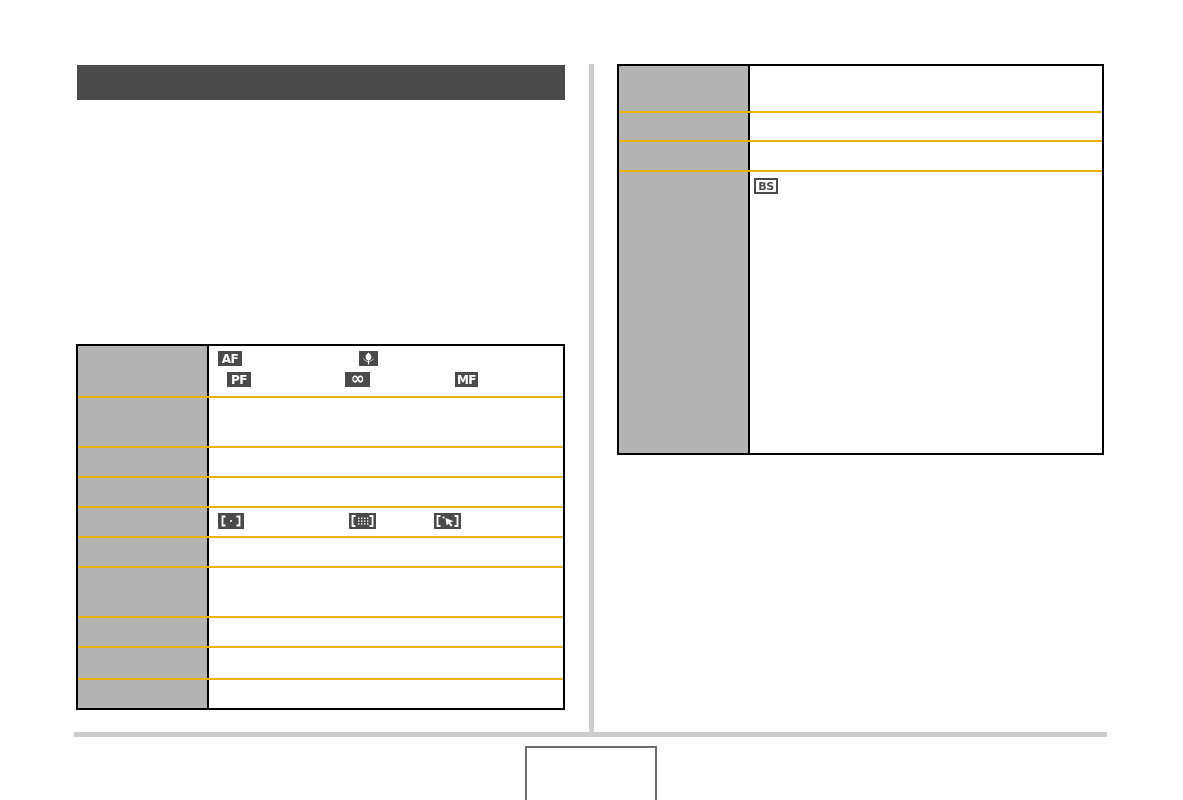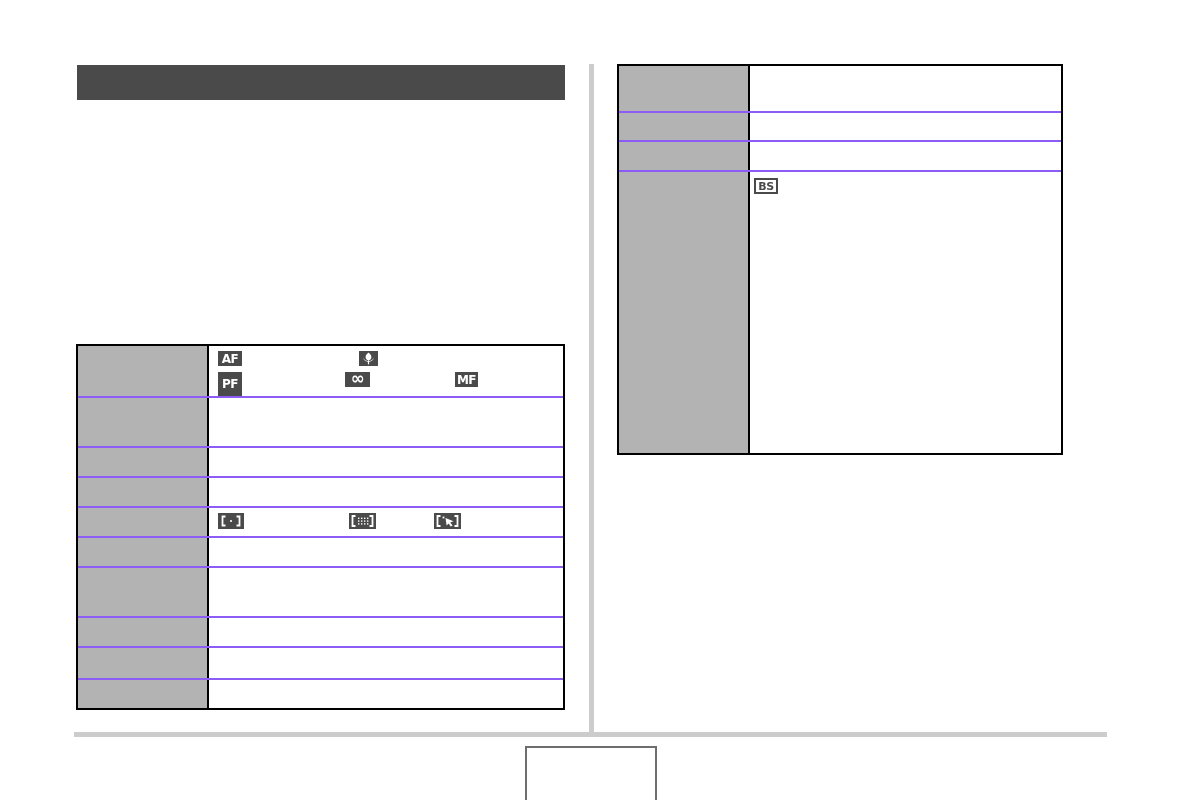--- a/index.html
+++ b/index.html
@@ -8,27 +8,27 @@
     font-family:"DejaVu Sans", sans-serif;
   }
   *{box-sizing:border-box;}
   .abs{position:absolute;}
 
   
   .title-bar{left:77px;top:65px;width:488px;height:35px;background:#4a4a4a;}
 
   
   .spec-table{border:2px solid #000;background:#fff;}
-  .tr{display:flex;width:100%;border-bottom:2px solid #8b5cf6;}
+  .tr{display:flex;width:100%;border-bottom:2px solid #eab308;}
   .tr.last{border-bottom:none;}
   .td-label{width:131px;background:#b3b3b3;border-right:2px solid #000;flex:none;}
   .td-content{flex:1;background:#fff;position:relative;}
 
   .left-table{left:76px;top:344px;width:489px;height:366px;}
-  .right-table{left:617px;top:64px;width:446px;height:391px;}
+  .right-table{left:617px;top:64px;width:487px;height:391px;}
 
   
   .badge{
     position:absolute;background:#4a4a4a;color:#fff;font-weight:bold;
     display:flex;align-items:center;justify-content:center;
     font-size:12px;letter-spacing:-0.5px;line-height:1;
   }
   .badge.inf{font-size:17px;padding-bottom:2px;}
   .bs-badge{
     position:absolute;background:#fff;color:#4a4a4a;border:2px solid #4a4a4a;
@@ -56,21 +56,21 @@
     <div class="tr" style="height:52px;">
       <div class="td-label"></div>
       <div class="td-content">
         <div class="badge" style="left:9px;top:5px;width:24px;height:15px;">AF</div>
         <svg class="svgicon" style="left:150px;top:5px;" width="19" height="15" viewBox="0 0 19 15">
           <rect width="19" height="15" fill="#4a4a4a"></rect>
           <path d="M9.5 1.6 C8.1 3.1 6.6 3.6 6.6 6.1 a2.9 3.1 0 0 0 5.8 0 C12.4 3.6 10.9 3.1 9.5 1.6 Z" fill="#fff"></path>
           <path d="M3.8 6.6 C5 9.6 6.8 10.8 9.5 10.8 C12.2 10.8 14 9.6 15.2 6.6 C13.6 9 12.4 9.9 10.1 10 L10.1 9.2 L8.9 9.2 L8.9 10 C6.6 9.9 5.4 9 3.8 6.6 Z" fill="#fff"></path>
           <rect x="8.9" y="10" width="1.2" height="3.4" fill="#fff"></rect>
         </svg>
-        <div class="badge" style="left:9px;top:26px;width:24px;height:24px;">PF</div>
+        <div class="badge" style="left:18px;top:26px;width:24px;height:15px;">PF</div>
         <div class="badge inf" style="left:136px;top:26px;width:25px;height:15px;">∞</div>
         <div class="badge" style="left:246px;top:26px;width:23px;height:15px;">MF</div>
       </div>
     </div>
 
     <div class="tr" style="height:50px;">
       <div class="td-label"></div>
       <div class="td-content"></div>
     </div>
 

